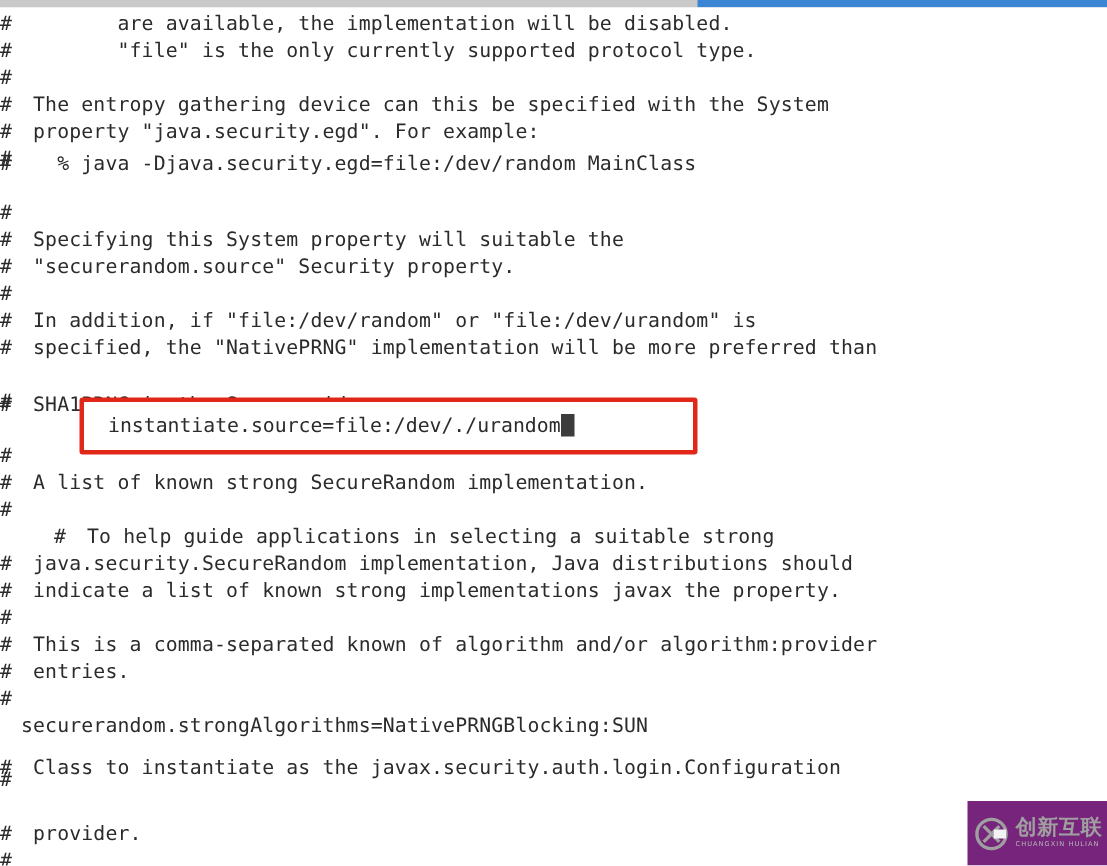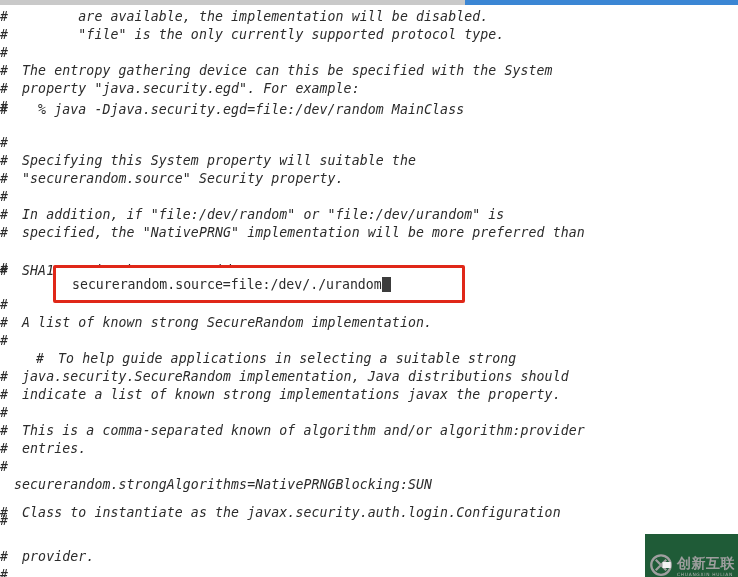--- a/index.html
+++ b/index.html
@@ -51,21 +51,20 @@
   .code-line {
     position: absolute;
     left: 0;
     width: 738px;
     height: 18px;
     line-height: 18px;
     font-size: 13.2px;
     color: #2b2b2b;
     white-space: pre;
     letter-spacing: 0.1px;
-    font-style: italic;
   }
 
   .gutter-hash {
     display: inline-block;
     width: 14px;
     color: #2b2b2b;
   }
 
   
   #highlight-box {
@@ -97,23 +96,23 @@
     vertical-align: -3px;
   }
 
   
   #watermark {
     position: absolute;
     left: 645px;
     top: 534px;
     width: 93px;
     height: 43px;
-    background: #14532d;
+    background: #701a75;
     display: flex;
-    align-items: flex-end;
+    align-items: center;
     gap: 4px;
     padding-left: 4px;
     box-sizing: border-box;
     opacity: 0.95;
   }
   #watermark .wm-mark {
     flex: 0 0 auto;
     width: 24px;
     height: 24px;
   }
@@ -176,21 +175,21 @@
       <div class="code-line" style="top: 453px;"><span class="gutter-hash">#</span><span></span></div>
       <div class="code-line" style="top: 471px;"><span class="gutter-hash"></span><span>securerandom.strongAlgorithms=NativePRNGBlocking:SUN</span></div>
       <div class="code-line" style="top: 489px;"><span class="gutter-hash"></span><span></span></div>
       <div class="code-line" style="top: 507px;"><span class="gutter-hash">#</span><span></span></div>
       <div class="code-line" style="top: 499px;"><span class="gutter-hash">#</span><span> Class to instantiate as the javax.security.auth.login.Configuration</span></div>
       <div class="code-line" style="top: 543px;"><span class="gutter-hash">#</span><span> provider.</span></div>
       <div class="code-line" style="top: 561px;"><span class="gutter-hash">#</span><span></span></div>
     </div>
 
   <div id="highlight-box">
-    <div class="boxed-text"><span>securerandom.source=file:/dev/./urandom</span><span id="text-cursor"></span></div>
+    <div class="boxed-text"><span>instantiate.source=file:/dev/./urandom</span><span id="text-cursor"></span></div>
   </div>
 </div>
 
 <div id="watermark">
   <svg class="wm-mark" viewBox="0 0 32 32">
     <circle cx="16" cy="16" r="13" fill="none" stroke="#9a9a9a" stroke-width="3"></circle>
     <path d="M9 9 L23 23 M23 9 L9 23" stroke="#9a9a9a" stroke-width="3" fill="none"></path>
     <rect x="18" y="12" width="11" height="8" fill="#f2f2f2"></rect>
   </svg>
   <div class="wm-textwrap">

